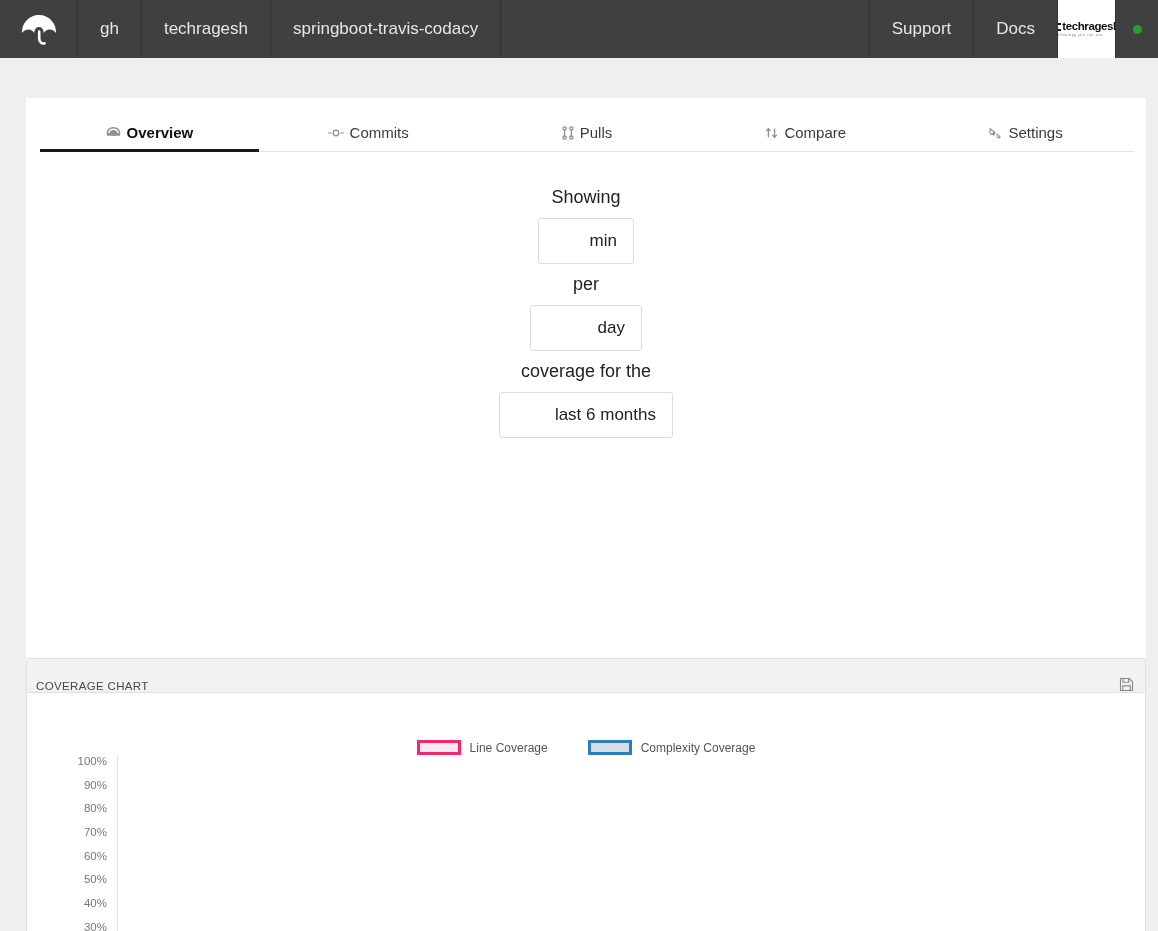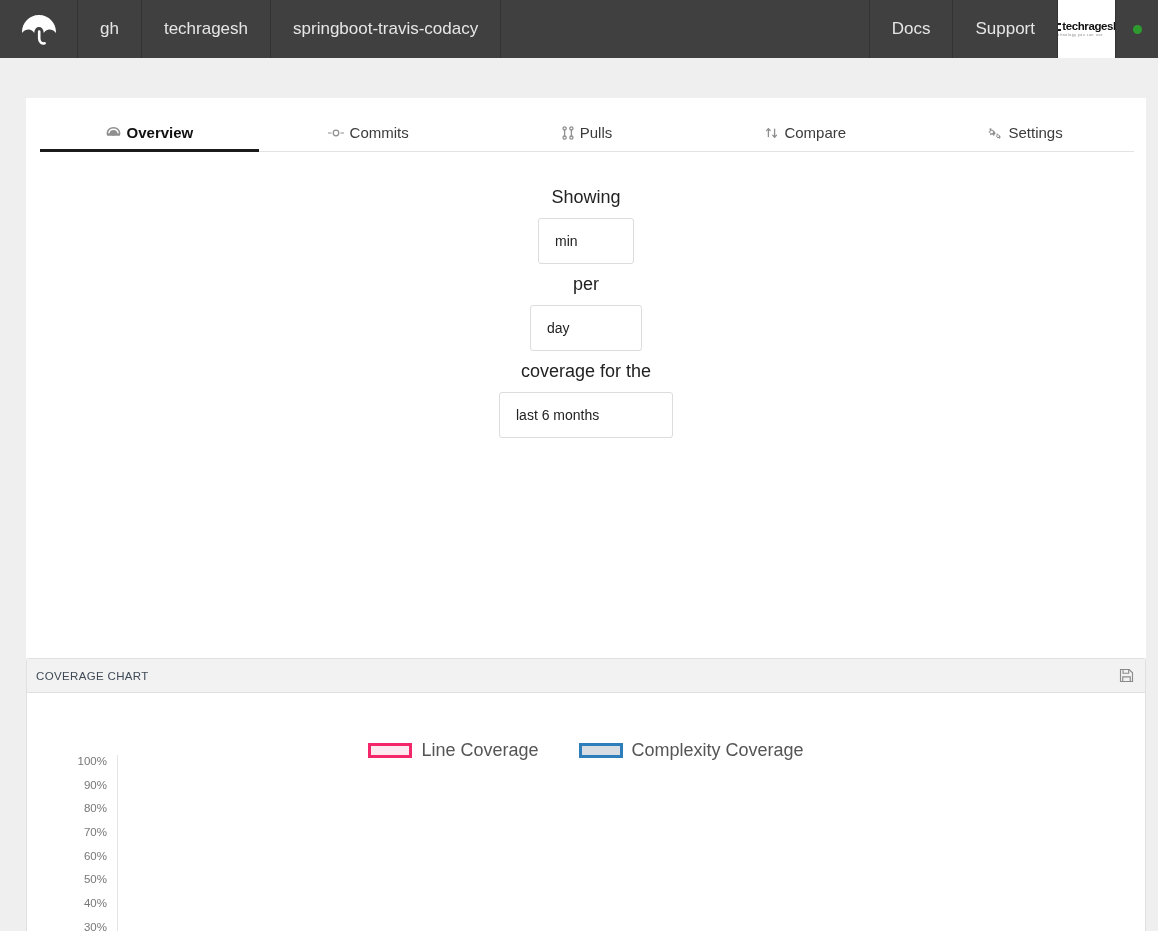--- a/index.html
+++ b/index.html
@@ -108,57 +108,58 @@
     padding: 35px 0 24px 0;
     flex-direction: column;
   }
   .sel {
     border: 1px solid #dcdcdc;
     background: #fff;
     border-radius: 3px;
     height: 46px;
     display: flex; align-items: center;
     padding: 0 16px;
-    font-size: 14px;
+    font-size: 17px;
     color: #222;
     cursor: pointer;
+    justify-content: flex-end;
   }
   .sel-min { width: 96px; }
   .sel-day { width: 112px; }
   .sel-months { width: 174px; }
 
   
   .card {
     background: #fff;
     border: 1px solid #e0e0e0;
     border-radius: 3px;
   }
   .card-head {
     background: #f2f2f2;
     border-bottom: 1px solid #e0e0e0;
     height: 34px;
-    display: flex; align-items: center; justify-content: space-between;
+    display: flex; align-items: flex-end; justify-content: space-between;
     padding: 0 11px 0 9px;
   }
   .card-title {
     font-size: 11.5px;
     letter-spacing: 0.35px;
     color: #3f4a56;
     text-transform: uppercase;
   }
   .card-head .hicon { color: #8a8a8a; display: flex; cursor: pointer; }
   .card-head .hicon svg { display: block; }
 
   .coverage-card { margin: 0 12px 0 26px; }
   .chart-body { height: 328px; position: relative; }
 
   .legend {
     position: absolute; left: 0; right: 0; top: 47px;
     display: flex; justify-content: center; gap: 40px;
-    font-size: 18px; color: #555;
+    font-size: 12px; color: #555;
   }
   .legend-item { display: flex; align-items: center; gap: 9px; }
   .swatch { width: 44px; height: 15px; }
   .swatch-line { background: #fdeaf1; border: 3px solid #f4276b; }
   .swatch-cx { background: #d7dde3; border: 3px solid #2e7ebb; }
 
   .plot {
     position: absolute;
     left: 0; top: 0; right: 0; bottom: 0;
   }
@@ -185,22 +186,22 @@
         <path d="M20 3 C10 3 3 11 3 20 L3 21 C3 21 6.5 16.5 11 17.8 C13 18.4 14.5 19.6 15.2 20.9 C15.6 17 17.4 15 20 15 C22.6 15 24.4 17 24.8 20.9 C25.5 19.6 27 18.4 29 17.8 C33.5 16.5 37 21 37 21 L37 20 C37 11 30 3 20 3 Z" fill="#ffffff"></path>
         <path d="M20.2 19.5 L20.2 26.5 C20.2 30 22.8 32 25.6 31.3" stroke="#ffffff" stroke-width="2.6" fill="none" stroke-linecap="round"></path>
       </svg>
     </span>
   </div>
   <div class="nav-cell">gh</div>
   <div class="nav-cell">techragesh</div>
   <div class="nav-cell">springboot-travis-codacy</div>
   <div class="nav-spacer"></div>
   <div class="nav-right">
+    <div class="nav-cell">Support</div>
     <div class="nav-cell">Docs</div>
-    <div class="nav-cell">Support</div>
     <div class="nav-avatar">
       <div class="brand-mark">
         <div class="bm-top"><span class="bm-bar"></span><span>techragesh</span></div>
         <div class="bm-sub">Technology you can use</div>
       </div>
     </div>
     <div class="status-dot-cell">
       <span class="status-dot"></span>
     </div>
   </div>

